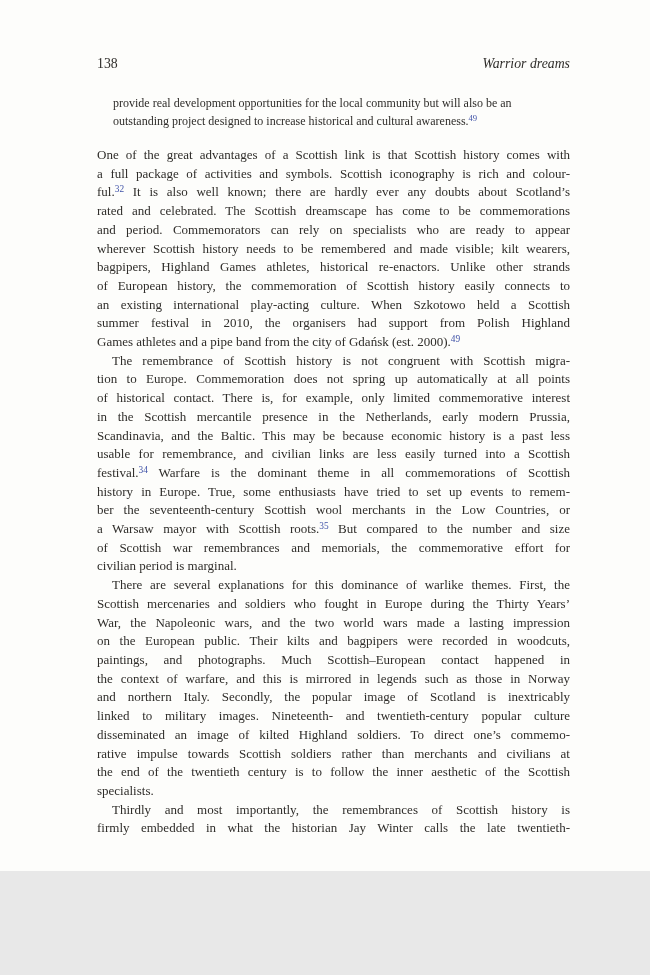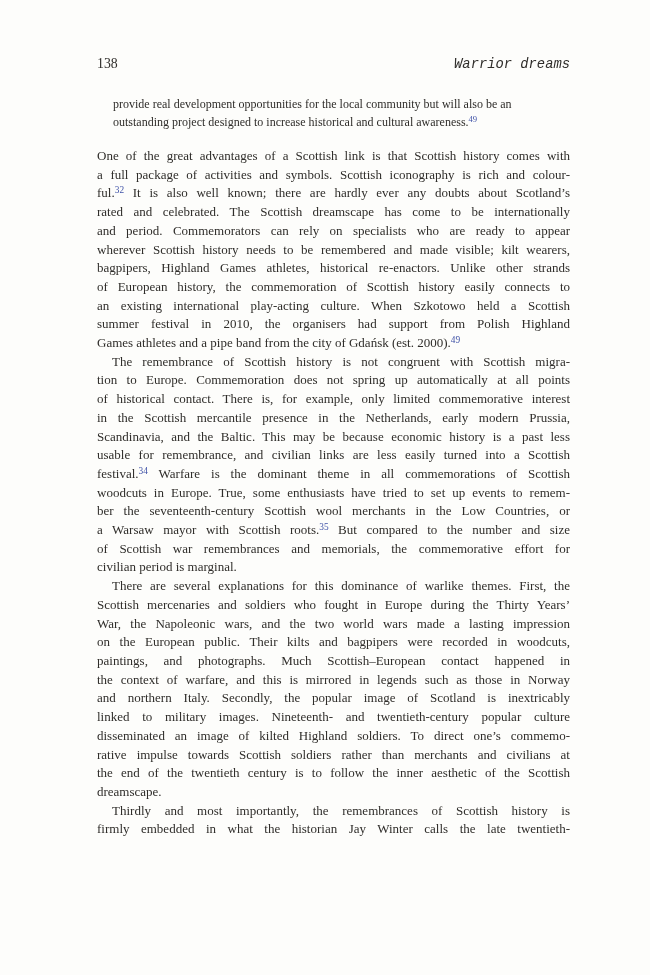--- a/index.html
+++ b/index.html
@@ -1,35 +1,35 @@
 <!DOCTYPE html>
 <html style="--fn-color: #4053a8;"><head>
 <meta charset="utf-8">
 <style>
   html, body { margin: 0; padding: 0; background: #e8e8e8; }
   .page {
     position: relative;
     width: 650px;
-    height: 975px;
+    height: 871px;
     margin: 0 auto;
     background: #fdfdfb;
     box-sizing: border-box;
     padding: 54px 80px 0 97px;
     font-family: "Liberation Serif", "DejaVu Serif", serif;
     color: #2f2d2a;
     overflow: hidden;
   }
   .page-header {
     display: flex;
     justify-content: space-between;
     align-items: baseline;
     font-size: 13.8px;
     line-height: 19px;
   }
-  .running-head { font-style: italic; font-family: Liberation Mono, monospace; }
+  .running-head { font-style: italic; }
   .block-quote {
     margin: 22px 26px 0 16px;
     font-size: 12px;
     line-height: 17.5px;
   }
   .body-text {
     margin-top: 16px;
     font-size: 13px;
     line-height: 18.7px;
   }
@@ -66,56 +66,56 @@
   <div class="block-quote">
       <div class="line">provide real development opportunities for the local community but will also be an</div>
       <div class="line para-end">outstanding project designed to increase historical and cultural awareness.<sup class="fn">49</sup></div>
     </div>
 
   <div class="body-text">
       <div class="para">
         <div class="line">One of the great advantages of a Scottish link is that Scottish history comes with</div>
         <div class="line">a full package of activities and symbols. Scottish iconography is rich and colour-</div>
         <div class="line">ful.<sup class="fn">32</sup> It is also well known; there are hardly ever any doubts about Scotland’s</div>
-        <div class="line">rated and celebrated. The Scottish dreamscape has come to be internationally</div>
+        <div class="line">rated and celebrated. The Scottish dreamscape has come to be commemorations</div>
         <div class="line">and period. Commemorators can rely on specialists who are ready to appear</div>
         <div class="line">wherever Scottish history needs to be remembered and made visible; kilt wearers,</div>
         <div class="line">bagpipers, Highland Games athletes, historical re-enactors. Unlike other strands</div>
         <div class="line">of European history, the commemoration of Scottish history easily connects to</div>
         <div class="line">an existing international play-acting culture. When Szkotowo held a Scottish</div>
         <div class="line">summer festival in 2010, the organisers had support from Polish Highland</div>
         <div class="line para-end">Games athletes and a pipe band from the city of Gdańsk (est. 2000).<sup class="fn">49</sup></div>
       </div>
       <div class="para">
         <div class="line indent">The remembrance of Scottish history is not congruent with Scottish migra-</div>
         <div class="line">tion to Europe. Commemoration does not spring up automatically at all points</div>
         <div class="line">of historical contact. There is, for example, only limited commemorative interest</div>
         <div class="line">in the Scottish mercantile presence in the Netherlands, early modern Prussia,</div>
         <div class="line">Scandinavia, and the Baltic. This may be because economic history is a past less</div>
         <div class="line">usable for remembrance, and civilian links are less easily turned into a Scottish</div>
         <div class="line">festival.<sup class="fn">34</sup> Warfare is the dominant theme in all commemorations of Scottish</div>
-        <div class="line">woodcuts in Europe. True, some enthusiasts have tried to set up events to remem-</div>
+        <div class="line">history in Europe. True, some enthusiasts have tried to set up events to remem-</div>
         <div class="line">ber the seventeenth-century Scottish wool merchants in the Low Countries, or</div>
         <div class="line">a Warsaw mayor with Scottish roots.<sup class="fn">35</sup> But compared to the number and size</div>
         <div class="line">of Scottish war remembrances and memorials, the commemorative effort for</div>
         <div class="line para-end">civilian period is marginal.</div>
       </div>
       <div class="para">
         <div class="line indent">There are several explanations for this dominance of warlike themes. First, the</div>
         <div class="line">Scottish mercenaries and soldiers who fought in Europe during the Thirty Years’</div>
         <div class="line">War, the Napoleonic wars, and the two world wars made a lasting impression</div>
         <div class="line">on the European public. Their kilts and bagpipers were recorded in woodcuts,</div>
         <div class="line">paintings, and photographs. Much Scottish–European contact happened in</div>
         <div class="line">the context of warfare, and this is mirrored in legends such as those in Norway</div>
         <div class="line">and northern Italy. Secondly, the popular image of Scotland is inextricably</div>
         <div class="line">linked to military images. Nineteenth- and twentieth-century popular culture</div>
         <div class="line">disseminated an image of kilted Highland soldiers. To direct one’s commemo-</div>
         <div class="line">rative impulse towards Scottish soldiers rather than merchants and civilians at</div>
         <div class="line">the end of the twentieth century is to follow the inner aesthetic of the Scottish</div>
-        <div class="line para-end">dreamscape.</div>
+        <div class="line para-end">specialists.</div>
       </div>
       <div class="para">
         <div class="line indent">Thirdly and most importantly, the remembrances of Scottish history is</div>
         <div class="line">firmly embedded in what the historian Jay Winter calls the late twentieth-</div>
       </div>
     </div>
 
 </div>
 
 </body></html>

